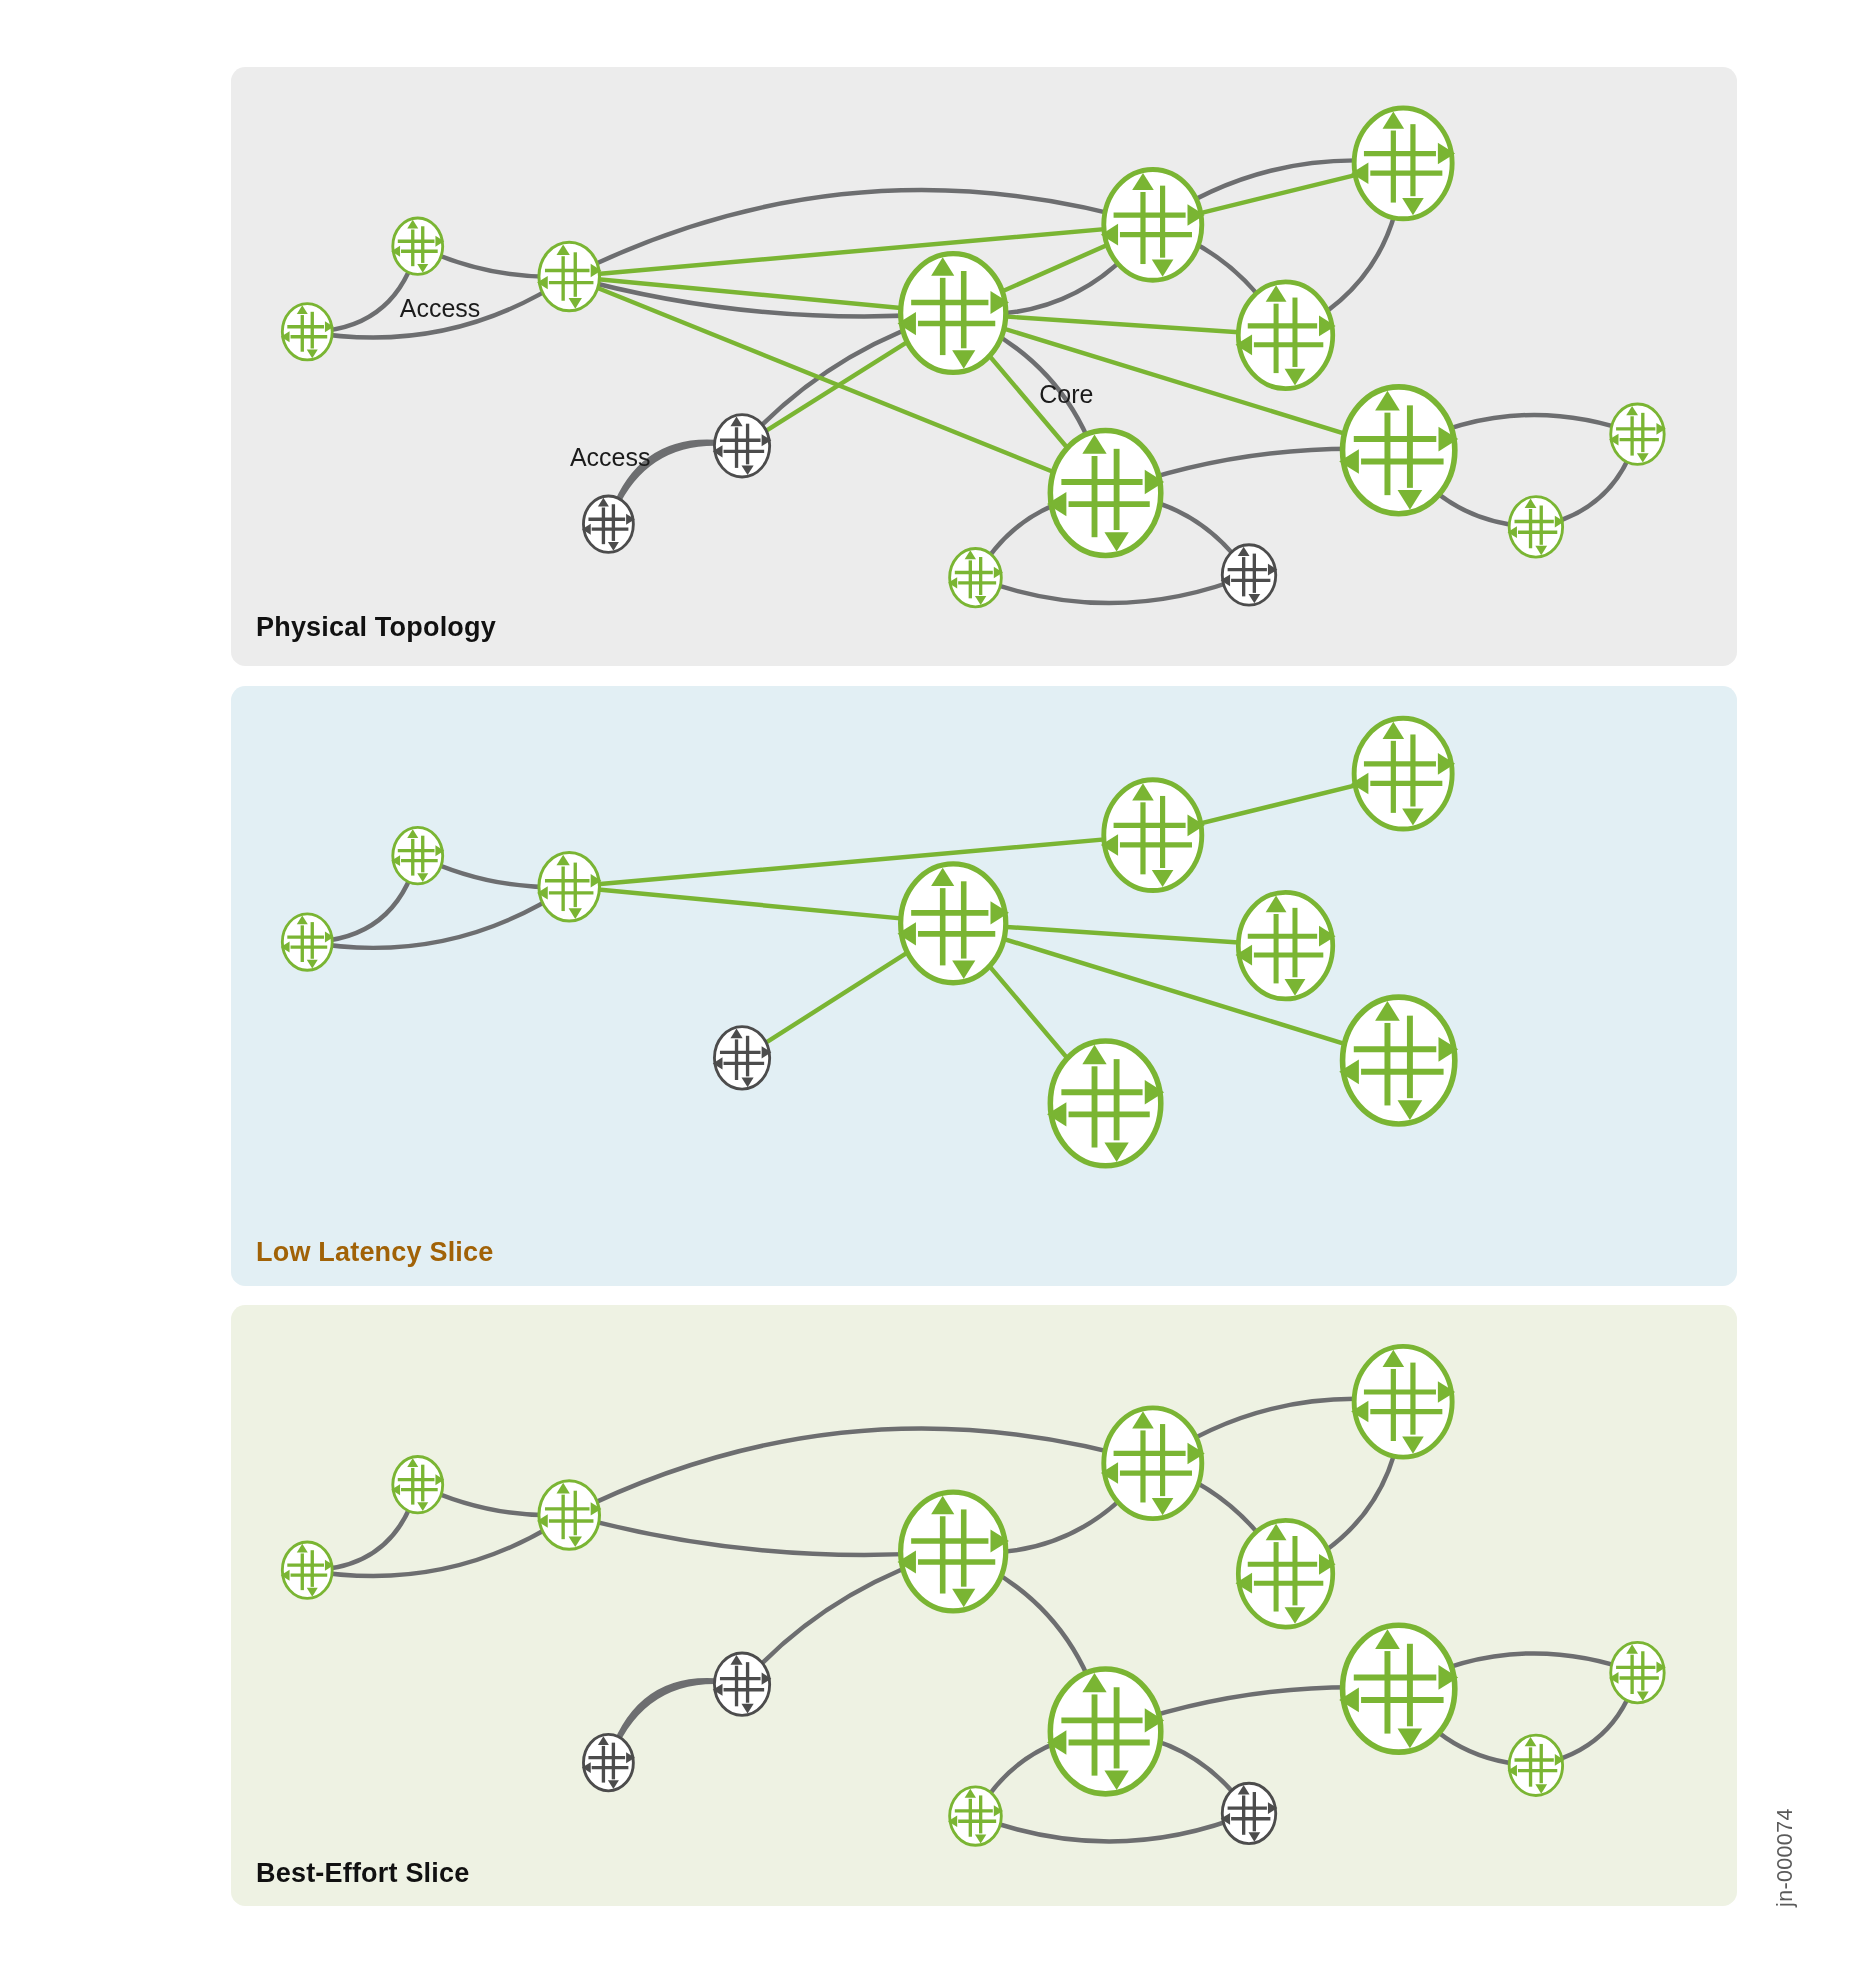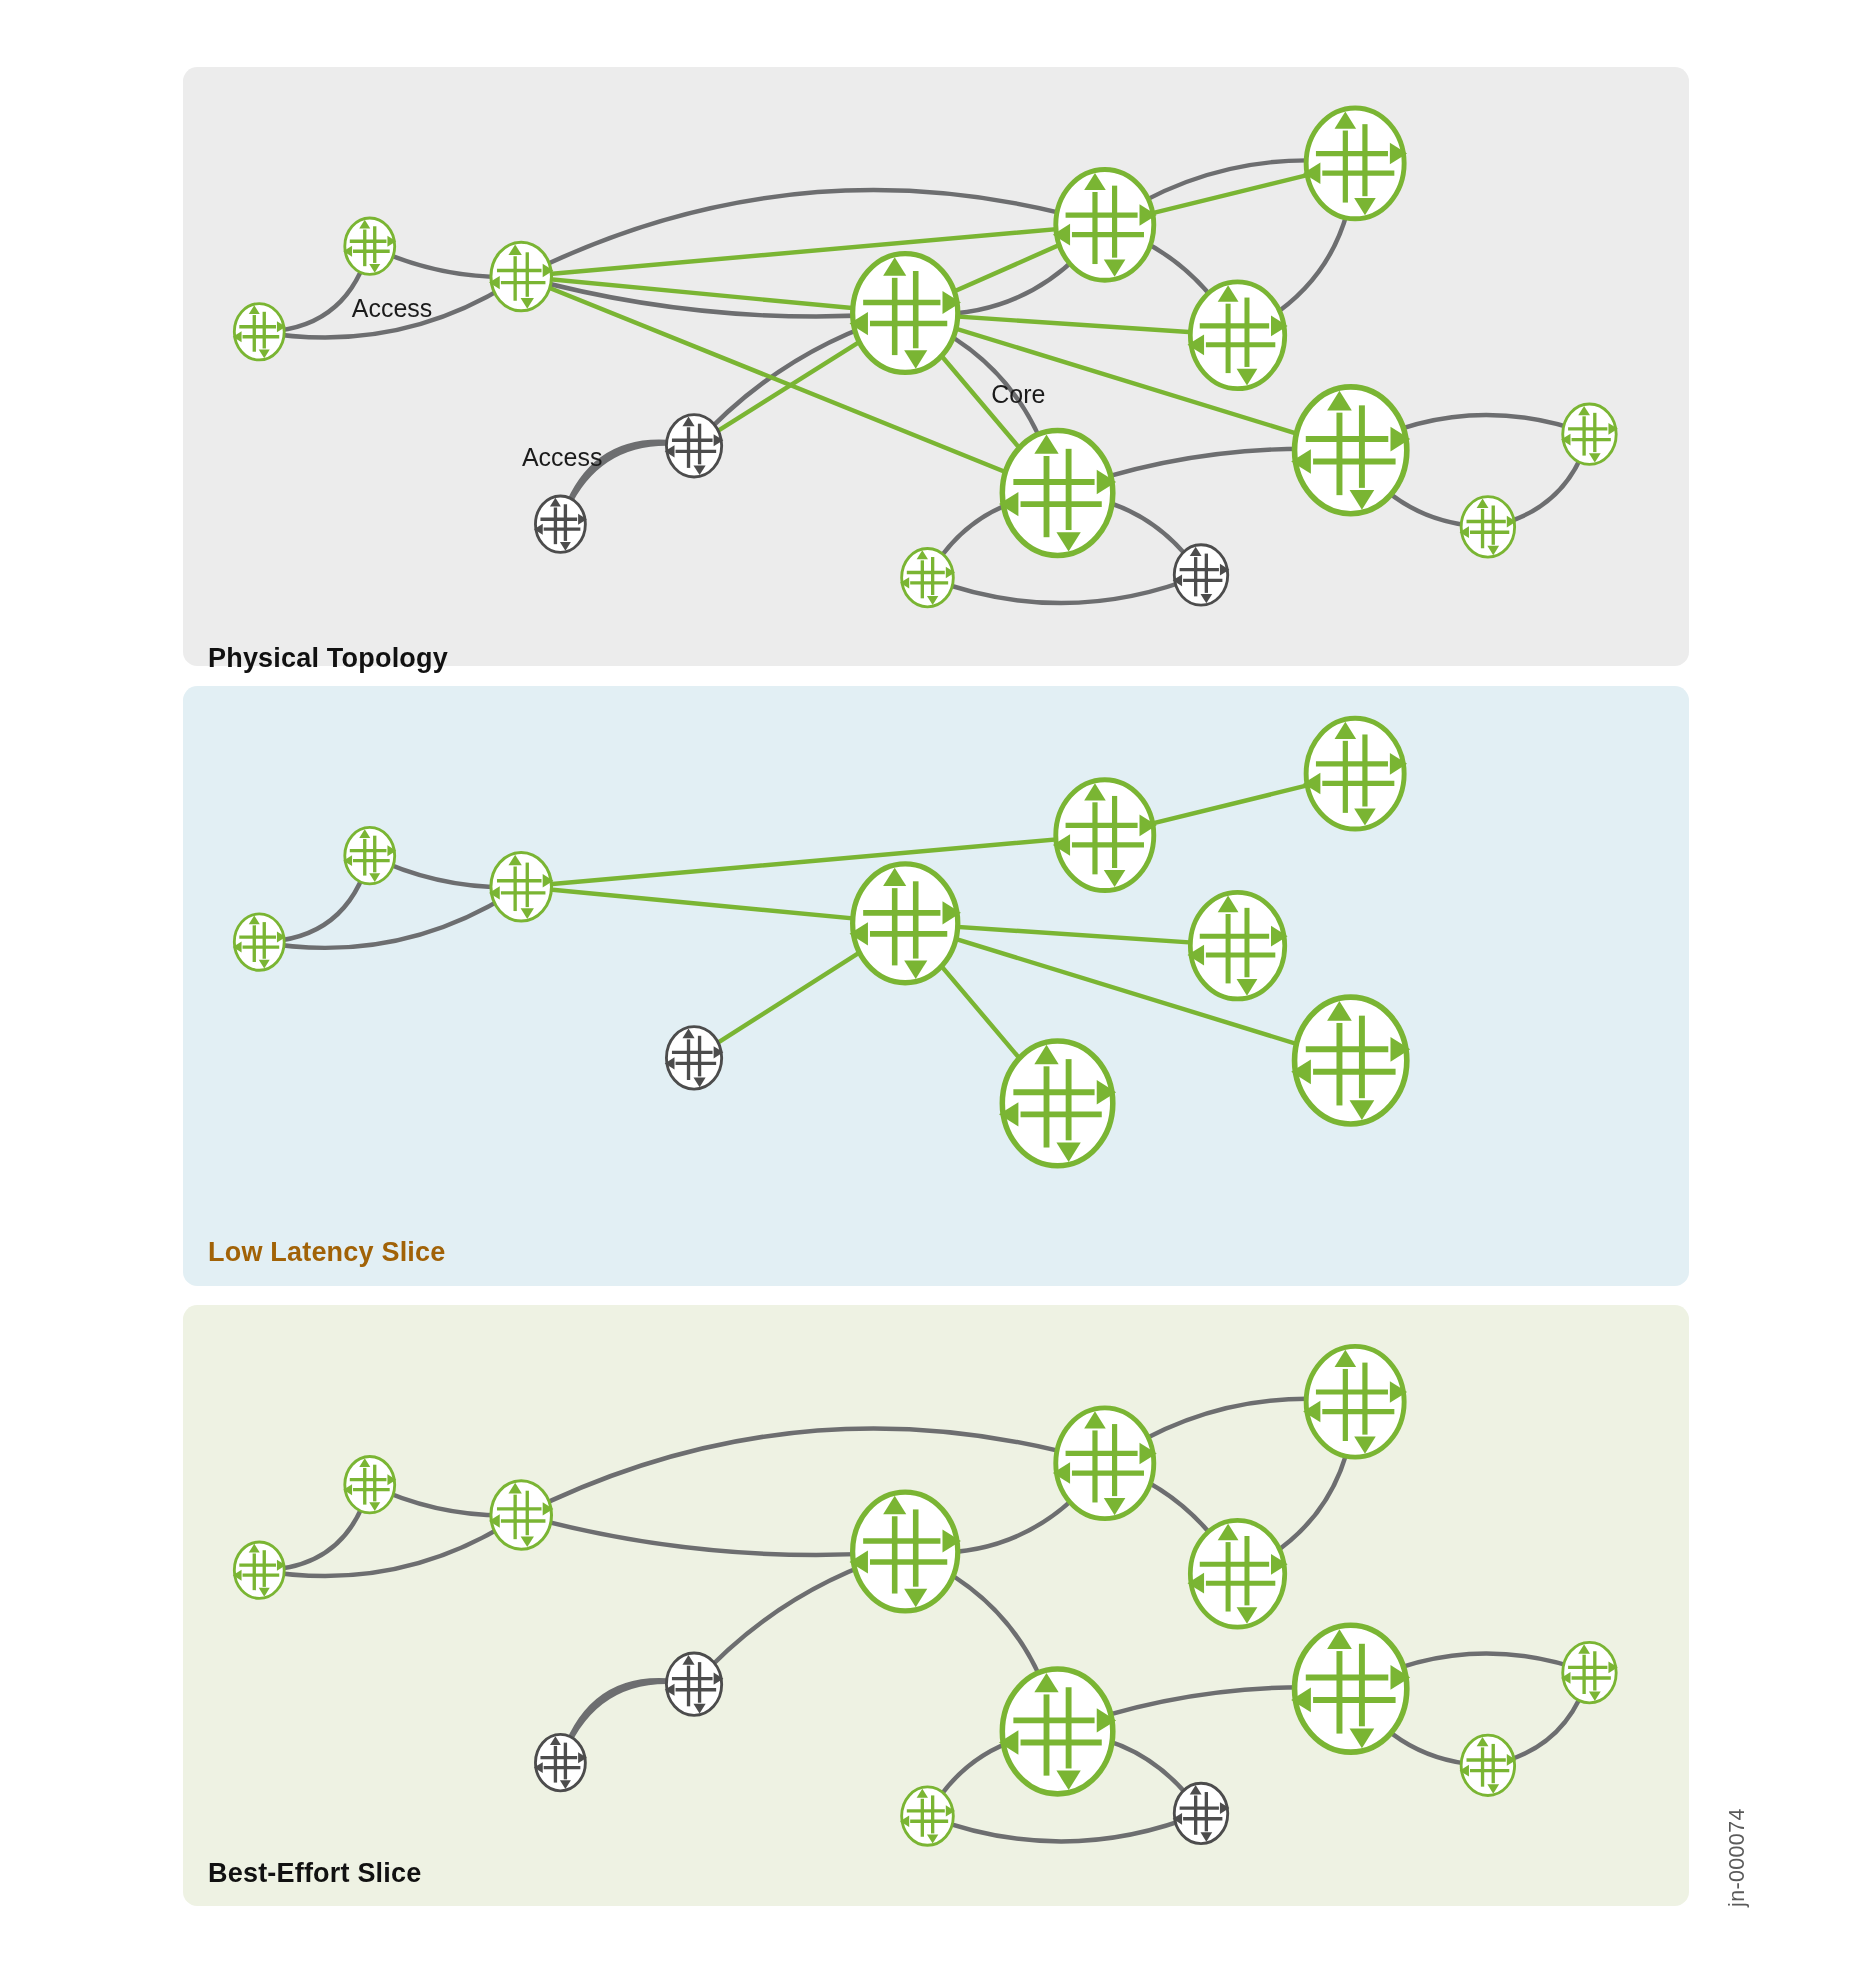--- a/index.html
+++ b/index.html
@@ -1,20 +1,20 @@
 <!DOCTYPE html>
 <html style="font-size:14.3px"><head>
 <meta charset="utf-8">
 <style>
   html,body{margin:0;padding:0;background:#ffffff;}
   body{
     width:1871px;height:1975px;position:relative;overflow:hidden;
     font-family:"Liberation Sans","DejaVu Sans",sans-serif;
   }
-  #stage{position:absolute;inset:0;}
+  #stage{position:absolute;inset:0;margin-left:48px;}
   .panel{position:absolute;border-radius:14.3px;}
   .panel-label{
     position:absolute;font-weight:bold;font-size:27px;color:#111111;
     letter-spacing:0.2px;white-space:nowrap;
   }
   .zone-label{
     font-size:28px;fill:#1b1b1b;font-family:"Liberation Sans","DejaVu Sans",sans-serif;
   }
   .watermark{
     position:absolute;font-size:21.4px;color:#5a5a5a;
@@ -228,21 +228,21 @@
           <line x1="1646" y1="585" x2="1690.1" y2="585" stroke="#7ab533" stroke-width="3.75" stroke-linecap="butt"></line>
           <polygon points="1701.8,585 1691.27,578.4 1691.27,591.6" fill="#7ab533"></polygon>
           <line x1="1694" y1="597" x2="1649.9" y2="597" stroke="#7ab533" stroke-width="3.75" stroke-linecap="butt"></line>
           <polygon points="1638.2,597 1648.73,590.4 1648.73,603.6" fill="#7ab533"></polygon>
         </g>
       </g>
       <text x="440" y="355" class="zone-label" text-anchor="middle">Access</text>
       <text x="631" y="523" class="zone-label" text-anchor="middle">Access</text>
       <text x="1143" y="452" class="zone-label" text-anchor="middle">Core</text>
     </svg>
-    <div class="panel-label" style="left: 208px; top: 643px; color: rgb(17, 17, 17);">Physical Topology</div>
+    <div class="panel-label" style="left: 208px; top: 612px; color: rgb(17, 17, 17);">Physical Topology</div>
     <div class="panel" style="left: 183px; top: 686px; width: 1506px; height: 600px; background: rgb(226, 239, 244);"></div>
     <svg width="1871" height="1975" style="left: 0px; top: 0px; width: 1871px; height: 1975px; pointer-events: none;" viewBox="0 0 2100 2216">
       <g>
         <path d="M 291 1057 Q 389.96821855288096 1055.7583412428583 415 960" class="lnk-gray"></path>
         <path d="M 415 960 Q 495.56363574524926 999.0480549516463 585 995" class="lnk-gray"></path>
         <path d="M 585 995 Q 450.3807560021494 1084.7087462037407 291 1057" class="lnk-gray"></path>
       </g>
       <g>
         <path d="M 585 995 L 1016 1036" class="lnk-green"></path>
         <path d="M 585 995 L 1240 937" class="lnk-green"></path>

